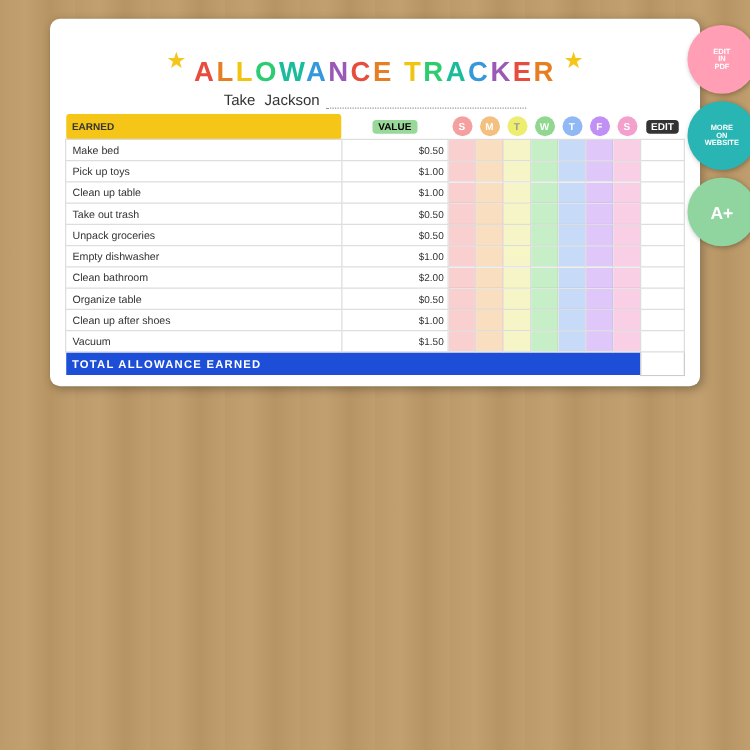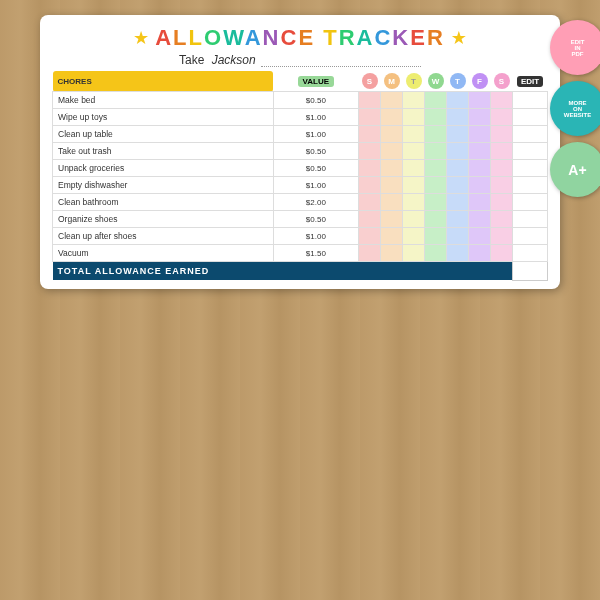--- a/index.html
+++ b/index.html
@@ -96,38 +96,38 @@
 
     .chore-cell {
       text-align: left;
       font-size: 8.5px;
       color: #333;
       min-width: 110px;
       padding-left: 5px !important;
     }
 
     .value-cell {
-      text-align: center;
+      text-align: right;
       font-size: 8px;
       color: #333;
       min-width: 35px;
     }
 
     .day-check-cell {
       width: 22px;
       min-width: 22px;
     }
 
     .total-cell {
       width: 35px;
       min-width: 35px;
     }
 
     .footer-row td {
-      background: #0c4a6e;
+      background: #1d4ed8;
       color: white;
       font-size: 9px;
       font-weight: bold;
       padding: 4px 5px;
       text-transform: uppercase;
       letter-spacing: 1px;
     }
 
     .footer-total {
       background: white !important;
@@ -195,37 +195,37 @@
   </style>
 </head>
 <body>
 
 <div class="wood-bg">
   <div class="tracker-card">
 
     <div class="header">
       <div class="title-row">
         <span class="star-icon">★</span>
-        <span style="font-size:22px;font-weight:900;letter-spacing:2px;">
+        <span style="font-size:22px;font-weight:900;letter-spacing:2px;margin-top:20px;">
           <span style="color:#e74c3c">A</span><span style="color:#e67e22">L</span><span style="color:#f1c40f">L</span><span style="color:#2ecc71">O</span><span style="color:#1abc9c">W</span><span style="color:#3498db">A</span><span style="color:#9b59b6">N</span><span style="color:#e74c3c">C</span><span style="color:#e67e22">E</span><span style="color:#555"> </span><span style="color:#f1c40f">T</span><span style="color:#2ecc71">R</span><span style="color:#1abc9c">A</span><span style="color:#3498db">C</span><span style="color:#9b59b6">K</span><span style="color:#e74c3c">E</span><span style="color:#e67e22">R</span>
         </span>
         <span class="star-icon">★</span>
       </div>
       <div style="font-size:12px; color:#333;">
         <span>Take</span>
-        <span style="font-style:italic; margin-left:4px;">Jackson</span>
+        <span style="margin-left:4px;">Jackson</span>
         <span style="display:inline-block; border-bottom:1px dotted #999; width:160px; vertical-align:bottom; margin-left:2px;"></span>
       </div>
     </div>
 
     <div class="table-container">
       <table>
         <thead>
           <tr class="col-header-row">
-            <th class="chores-header">CHORES</th>
+            <th class="chores-header">EARNED</th>
             <th>
               <span style="background:#98d898;padding:1px 5px;border-radius:3px;font-size:8px;font-weight:bold;">VALUE</span>
             </th>
             <th class="day-cell-header">
               <span class="day-circle" style="background:#f4a0a0;">S</span>
             </th>
             <th class="day-cell-header">
               <span class="day-circle" style="background:#f4c080;">M</span>
             </th>
             <th class="day-cell-header">
@@ -255,21 +255,21 @@
               <td class="day-check-cell" style="background: rgb(244, 160, 160); opacity: 0.5;"></td>
               <td class="day-check-cell" style="background: rgb(244, 192, 128); opacity: 0.5;"></td>
               <td class="day-check-cell" style="background: rgb(237, 237, 144); opacity: 0.5;"></td>
               <td class="day-check-cell" style="background: rgb(144, 224, 144); opacity: 0.5;"></td>
               <td class="day-check-cell" style="background: rgb(144, 184, 244); opacity: 0.5;"></td>
               <td class="day-check-cell" style="background: rgb(192, 144, 244); opacity: 0.5;"></td>
               <td class="day-check-cell" style="background: rgb(244, 160, 204); opacity: 0.5;"></td>
               <td class="total-cell"></td>
             </tr>
             <tr class="data-row">
-              <td class="chore-cell">Wipe up toys</td>
+              <td class="chore-cell">Pick up toys</td>
               <td class="value-cell">$1.00</td>
               <td class="day-check-cell" style="background: rgb(244, 160, 160); opacity: 0.5;"></td>
               <td class="day-check-cell" style="background: rgb(244, 192, 128); opacity: 0.5;"></td>
               <td class="day-check-cell" style="background: rgb(237, 237, 144); opacity: 0.5;"></td>
               <td class="day-check-cell" style="background: rgb(144, 224, 144); opacity: 0.5;"></td>
               <td class="day-check-cell" style="background: rgb(144, 184, 244); opacity: 0.5;"></td>
               <td class="day-check-cell" style="background: rgb(192, 144, 244); opacity: 0.5;"></td>
               <td class="day-check-cell" style="background: rgb(244, 160, 204); opacity: 0.5;"></td>
               <td class="total-cell"></td>
             </tr>
@@ -327,21 +327,21 @@
               <td class="day-check-cell" style="background: rgb(244, 160, 160); opacity: 0.5;"></td>
               <td class="day-check-cell" style="background: rgb(244, 192, 128); opacity: 0.5;"></td>
               <td class="day-check-cell" style="background: rgb(237, 237, 144); opacity: 0.5;"></td>
               <td class="day-check-cell" style="background: rgb(144, 224, 144); opacity: 0.5;"></td>
               <td class="day-check-cell" style="background: rgb(144, 184, 244); opacity: 0.5;"></td>
               <td class="day-check-cell" style="background: rgb(192, 144, 244); opacity: 0.5;"></td>
               <td class="day-check-cell" style="background: rgb(244, 160, 204); opacity: 0.5;"></td>
               <td class="total-cell"></td>
             </tr>
             <tr class="data-row">
-              <td class="chore-cell">Organize shoes</td>
+              <td class="chore-cell">Organize table</td>
               <td class="value-cell">$0.50</td>
               <td class="day-check-cell" style="background: rgb(244, 160, 160); opacity: 0.5;"></td>
               <td class="day-check-cell" style="background: rgb(244, 192, 128); opacity: 0.5;"></td>
               <td class="day-check-cell" style="background: rgb(237, 237, 144); opacity: 0.5;"></td>
               <td class="day-check-cell" style="background: rgb(144, 224, 144); opacity: 0.5;"></td>
               <td class="day-check-cell" style="background: rgb(144, 184, 244); opacity: 0.5;"></td>
               <td class="day-check-cell" style="background: rgb(192, 144, 244); opacity: 0.5;"></td>
               <td class="day-check-cell" style="background: rgb(244, 160, 204); opacity: 0.5;"></td>
               <td class="total-cell"></td>
             </tr>

